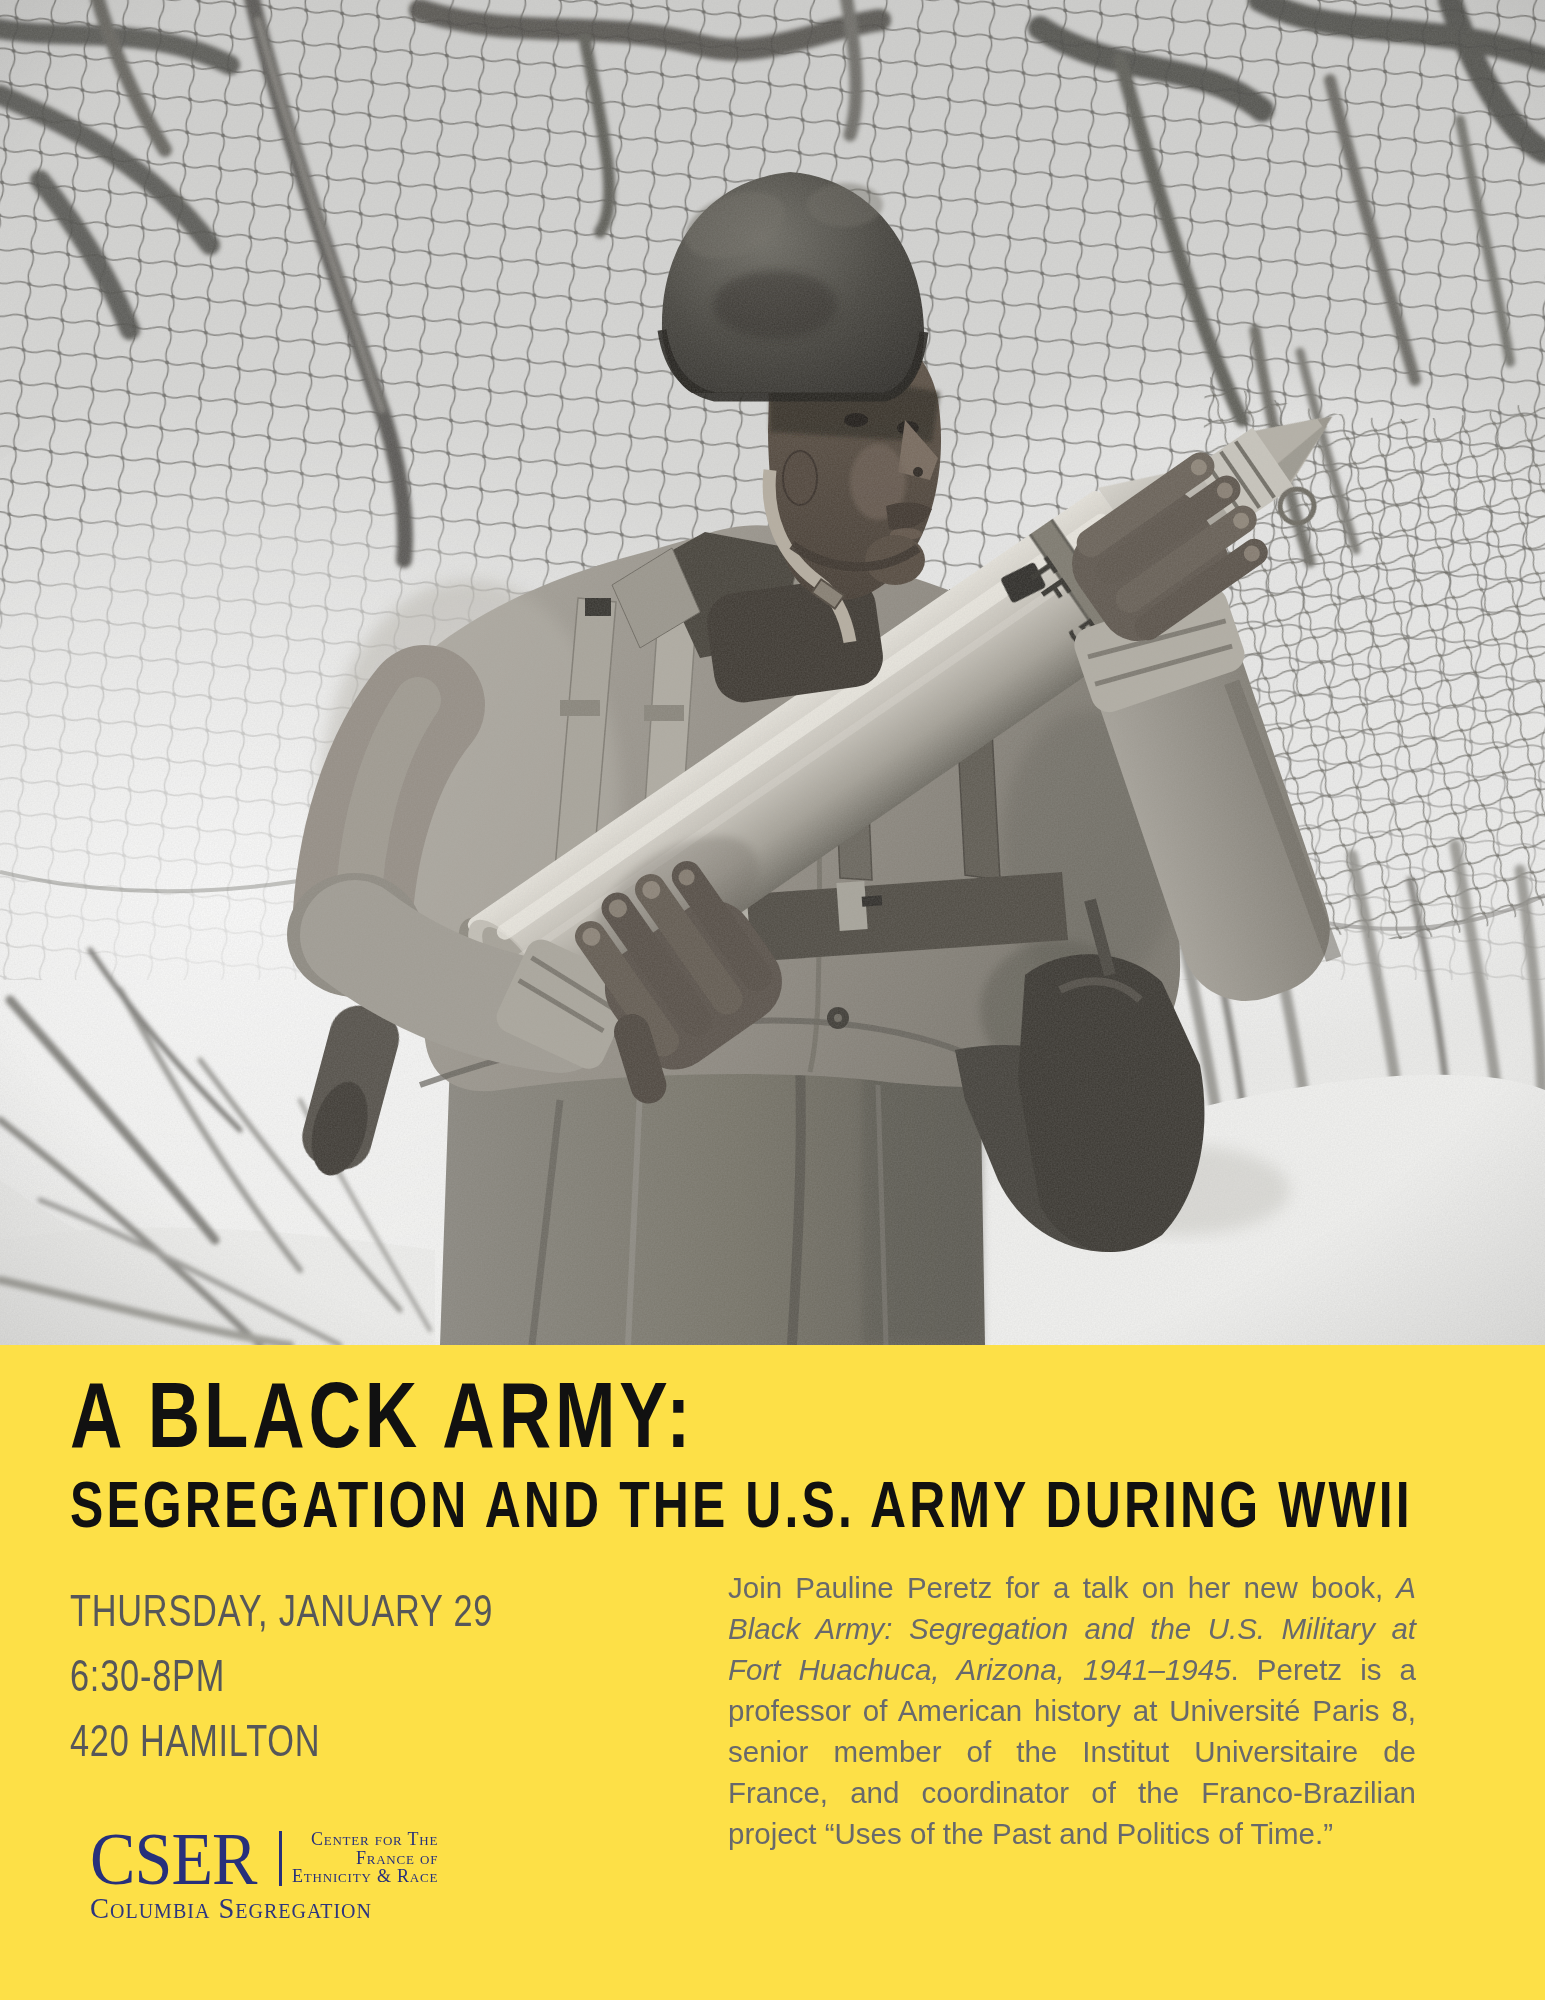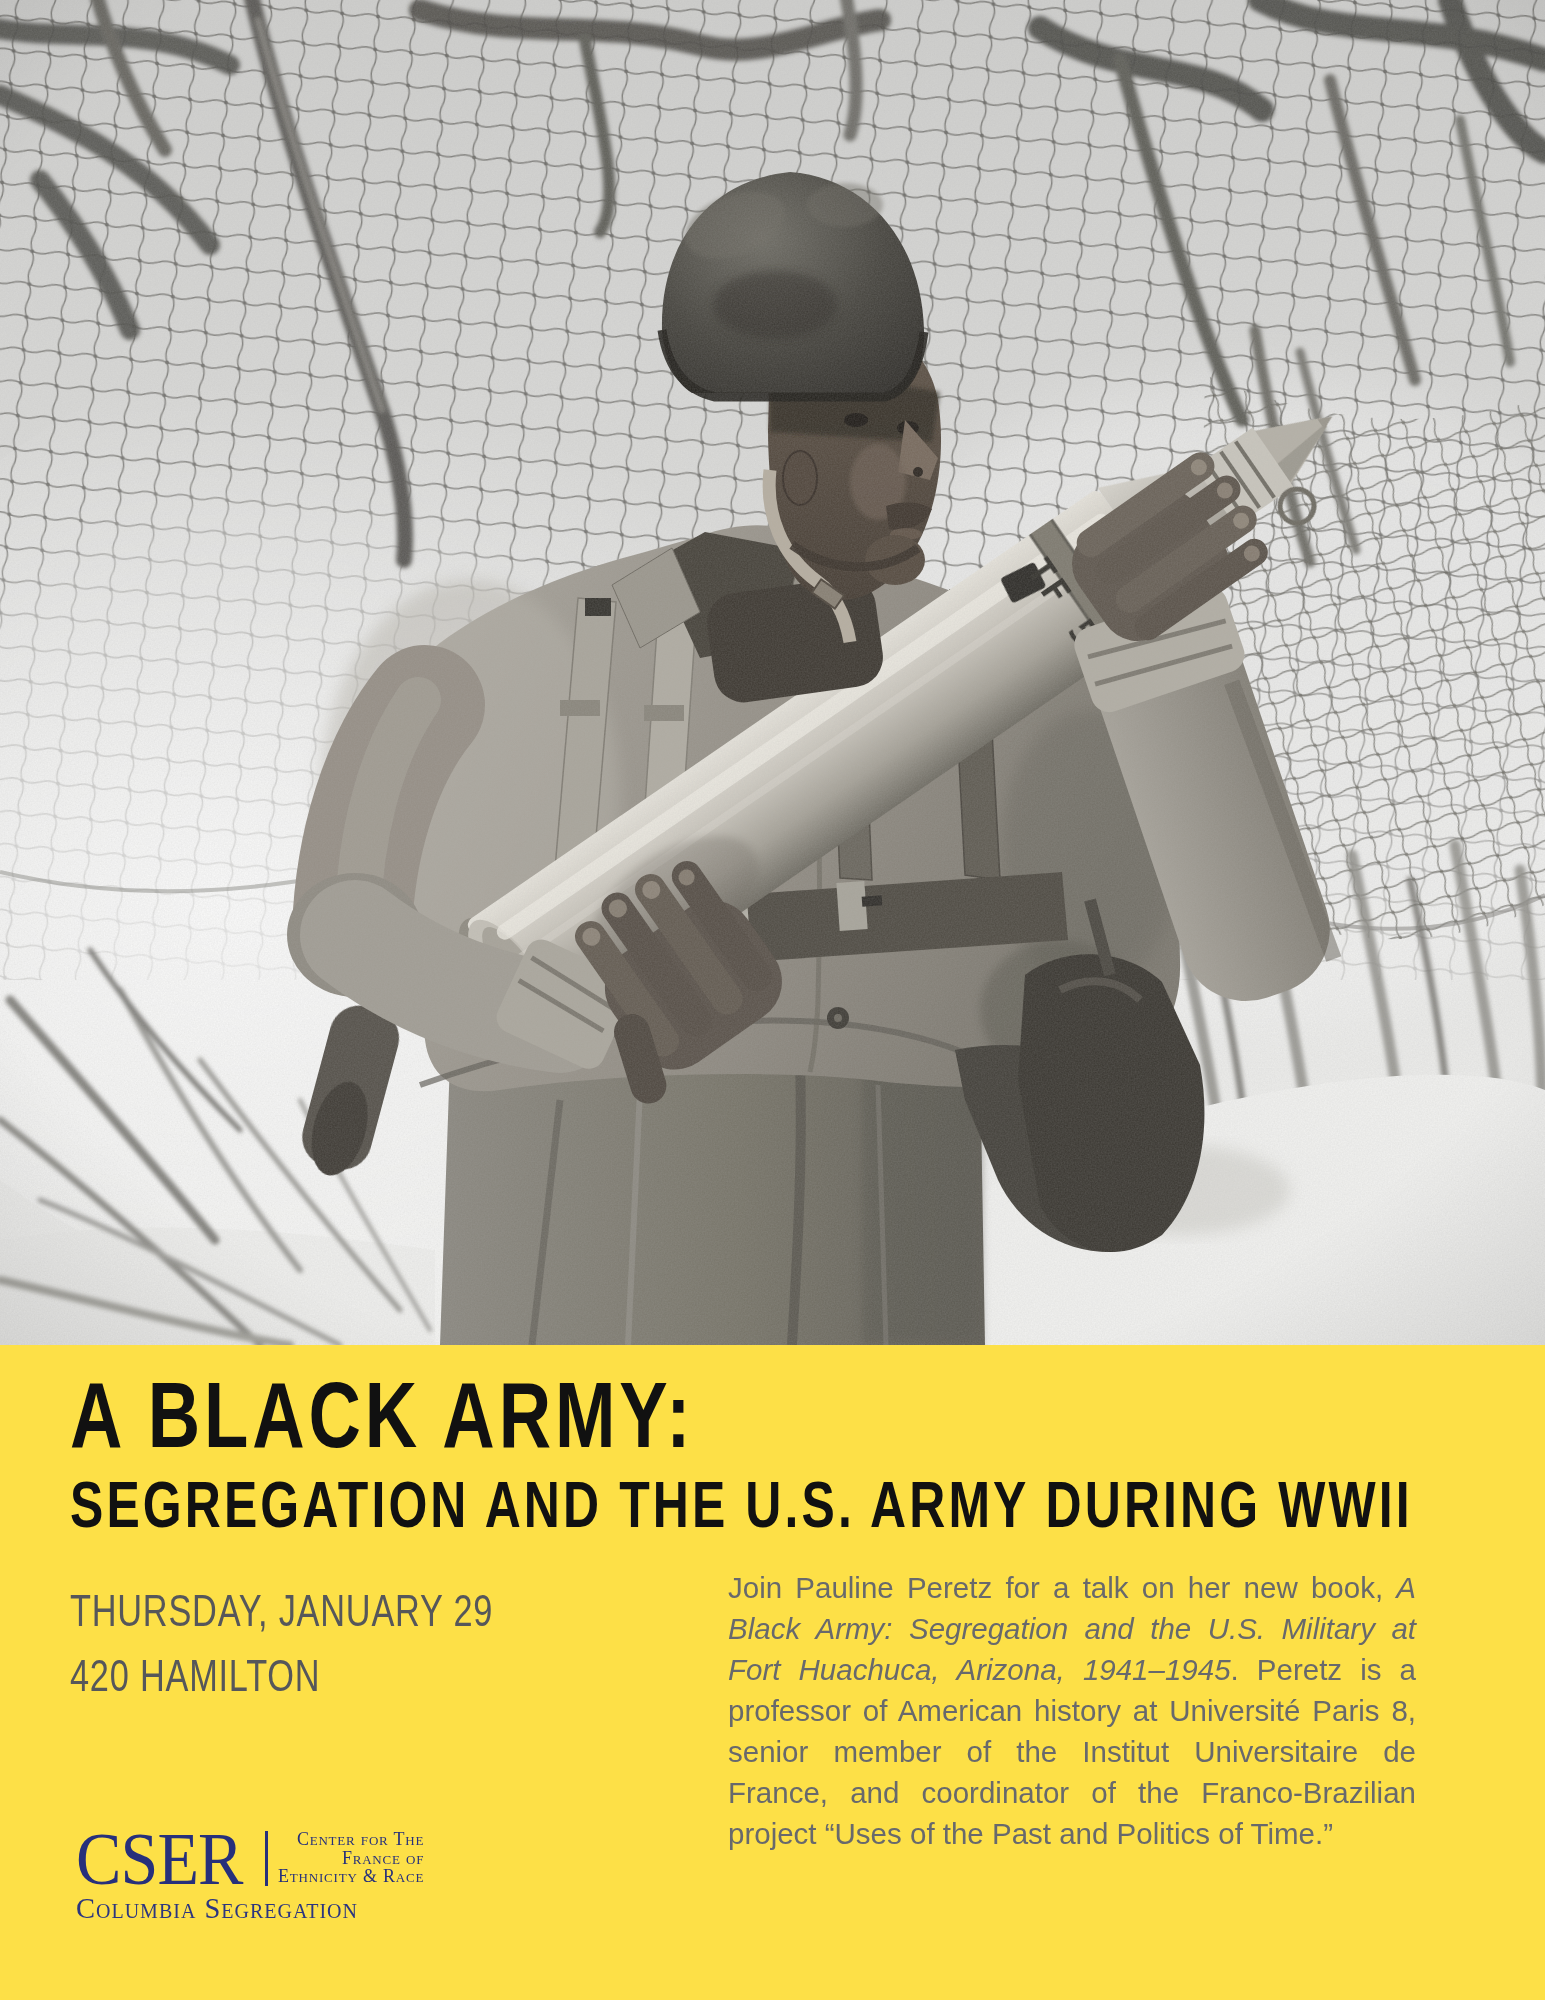--- a/index.html
+++ b/index.html
@@ -10,21 +10,21 @@
   .cond{display:inline-block;transform:scaleX(.78);transform-origin:0 50%;white-space:nowrap;}
   .title{position:absolute;left:70px;top:1369px;margin:0;font-size:93px;line-height:1;
          font-weight:700;color:#111111;letter-spacing:5px;}
   .subtitle{position:absolute;left:70px;top:1473px;margin:0;font-size:64px;line-height:1;
          font-weight:700;color:#111111;letter-spacing:4px;}
   .event{position:absolute;left:70px;top:1578px;font-size:44px;line-height:65px;
          font-weight:400;color:#56575a;letter-spacing:1px;}
   .desc{position:absolute;left:728px;top:1567px;width:688px;margin:0;font-size:29.5px;
         line-height:41px;color:#68696c;text-align:justify;}
   .desc i{font-style:italic;}
-  .logo{position:absolute;left:76px;top:1829px;color:#27307b;
+  .logo{position:absolute;left:90px;top:1829px;color:#27307b;
         font-family:"Liberation Serif","DejaVu Serif",serif;}
   .logo-row{display:flex;align-items:flex-start;}
   .logo-acronym{font-size:74px;line-height:.82;display:inline-block;transform:scaleX(.92);
         transform-origin:0 0;letter-spacing:-1px;}
   .logo-divider{width:3px;height:55px;background:#27307b;margin:2px 10px 0 8px;flex:none;}
   .logo-name{font-size:18px;line-height:18.6px;font-variant:small-caps;letter-spacing:.8px;padding-top:1px;text-align:right;}
   .logo-name span{display:block;}
   .logo-inst{font-size:28.5px;font-variant:small-caps;letter-spacing:1px;margin-top:3px;color:#2c357f;}
 </style>
 </head>
@@ -347,20 +347,21 @@
     <rect x="0" y="0" width="1545" height="1345" fill="#808080" filter="url(#grain)" opacity=".45"></rect>
     <rect x="0" y="0" width="1545" height="1345" fill="url(#vign)"></rect>
   </svg>
   </div>
 
   <h1 class="title"><span class="cond">A BLACK ARMY:</span></h1>
   <h2 class="subtitle"><span class="cond">SEGREGATION AND THE U.S. ARMY DURING WWII</span></h2>
 
   <div class="event">
     <div><span class="cond">THURSDAY, JANUARY 29</span></div>
+    <div><span class="cond">6:30-8PM</span></div>
     <div><span class="cond">420 HAMILTON</span></div>
   </div>
 
   <p class="desc"><span>Join Pauline Peretz for a talk on her new book, </span><i>A Black Army: Segregation and the U.S. Military at Fort Huachuca, Arizona, 1941–1945</i><span>. Peretz is a professor of American history at Université Paris 8, senior member of the Institut Universitaire de France, and coordinator of the Franco-Brazilian project “Uses of the Past and Politics of Time.”</span></p>
 
   <div class="logo">
     <div class="logo-row">
       <span class="logo-acronym">CSER</span>
       <span class="logo-divider"></span>
       <span class="logo-name">

